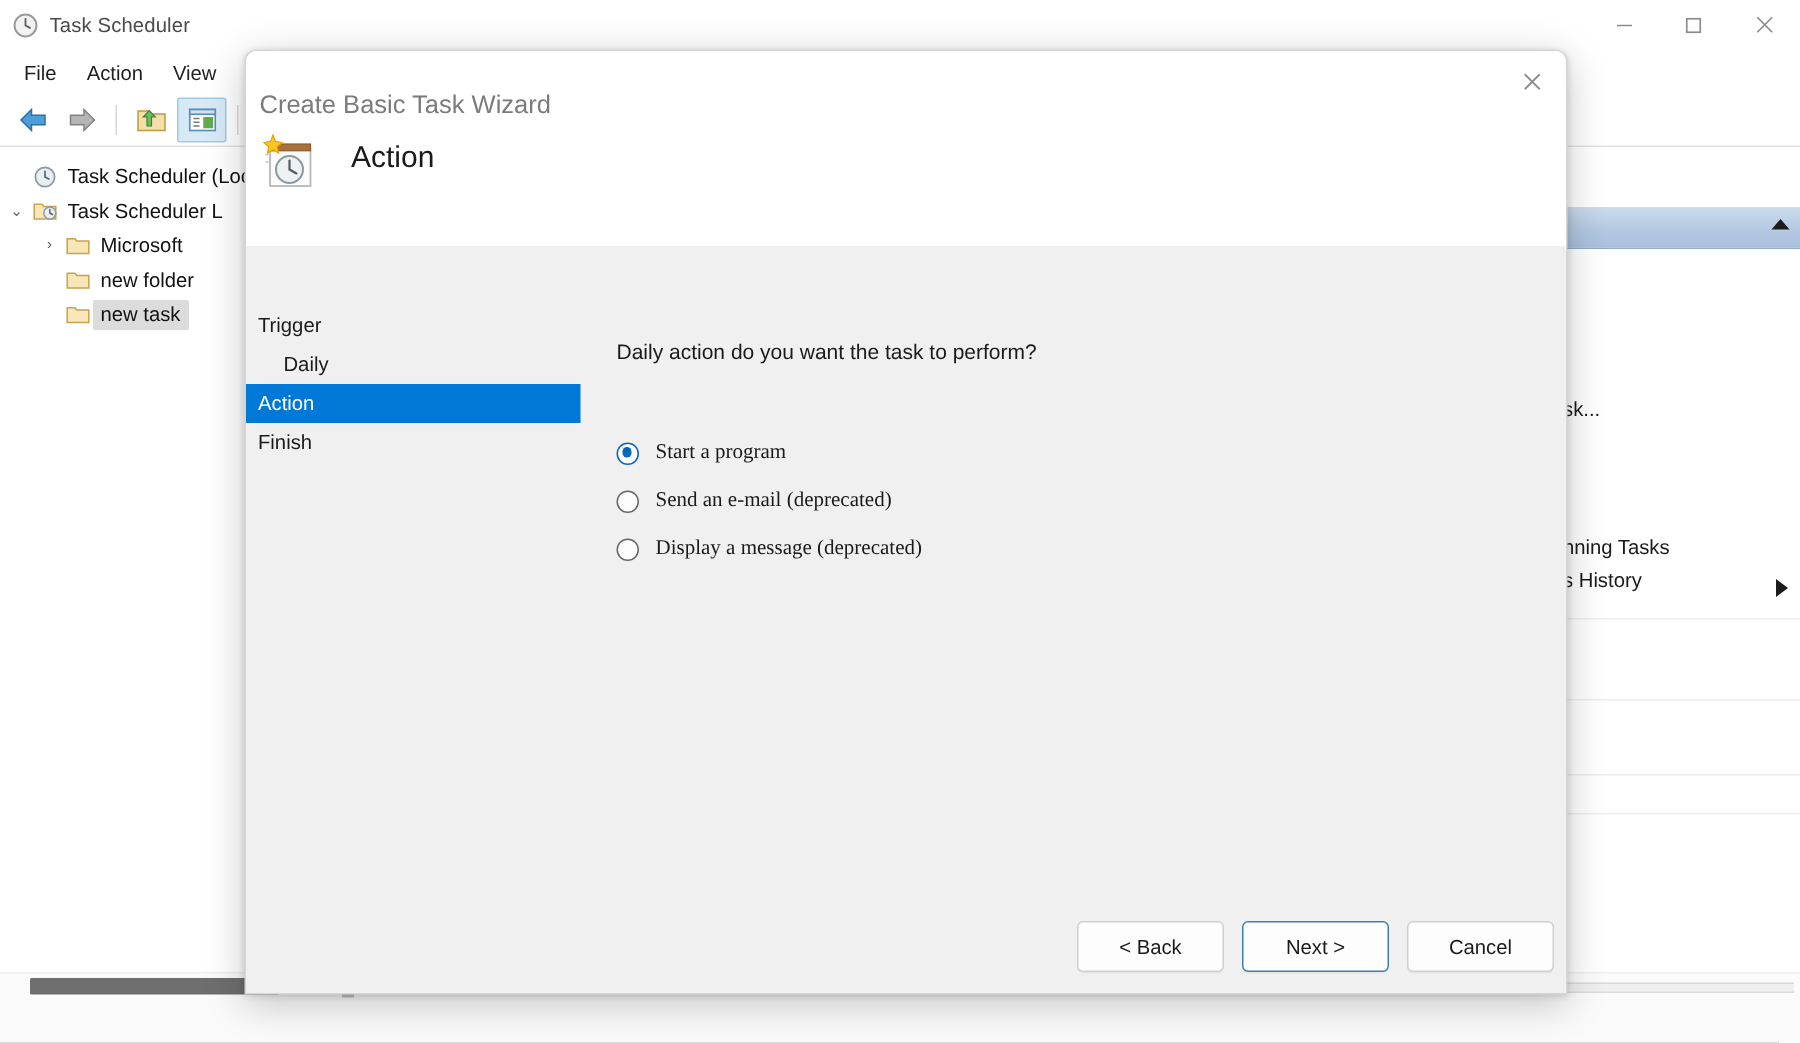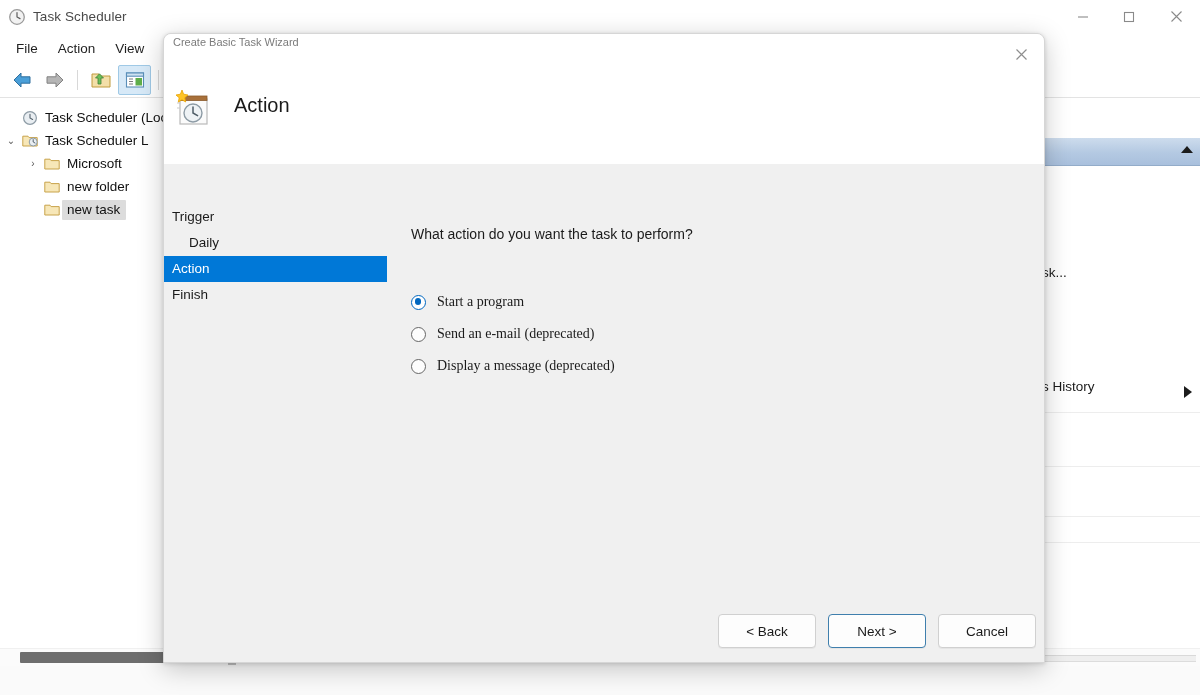--- a/index.html
+++ b/index.html
@@ -192,22 +192,22 @@
     border-radius: 8px 8px 0 0;
     box-shadow: 0 6px 26px rgba(0,0,0,.22), 0 1px 4px rgba(0,0,0,.14);
     overflow: hidden;
   }
   .dlg-head {
     position: absolute; left: 0; top: 0;
     width: 880px; height: 130px;
     background: #ffffff;
   }
   .dlg-title {
-    position: absolute; left: 9px; top: 2px;
-    font-size: 11px; color: #7b7b7b;
+    position: absolute; left: 9px; top: 26px;
+    font-size: 17px; color: #7b7b7b;
   }
   .dlg-close {
     position: absolute; right: 0; top: 0;
     width: 46px; height: 40px;
     display: flex; align-items: center; justify-content: center;
     color: #8e8e8e;
     border-radius: 0 7px 0 0;
   }
   .dlg-bigicon {
     position: absolute; left: 7px; top: 52px;
@@ -422,20 +422,21 @@
       </div>
     </div>
 
     <div class="list-pane"></div>
 
     <div class="actions-pane">
       <div class="ap-header">
         <div class="ap-collapse"></div>
       </div>
       <div class="ap-item" style="top:164px">sk...</div>
+      <div class="ap-item" style="top:256px">nning Tasks</div>
       <div class="ap-item" style="top:278px">s History</div>
       <div class="ap-sep" style="top:314px"></div>
       <div class="ap-sep" style="top:368px"></div>
       <div class="ap-sep" style="top:418px"></div>
       <div class="ap-sep" style="top:444px"></div>
       <div class="ap-arrow" style="top:288px"></div>
     </div>
 
     <div class="hscroll">
       <div class="hscroll-thumb"></div>
@@ -472,21 +473,21 @@
     <div class="dlg-body">
 
       <div class="navlist">
         <div class="nav-item">Trigger</div>
         <div class="nav-item indent">Daily</div>
         <div class="nav-item selected">Action</div>
         <div class="nav-item">Finish</div>
       </div>
 
       <div class="content">
-        <div class="question">What action do you want the task to perform?</div>
+        <div class="question">Daily action do you want the task to perform?</div>
 
         <div class="radio-group">
           <div class="radio-row">
             <span class="radio checked"></span>
             <span class="radio-label">Start a program</span>
           </div>
           <div class="radio-row">
             <span class="radio"></span>
             <span class="radio-label">Send an e-mail (deprecated)</span>
           </div>

